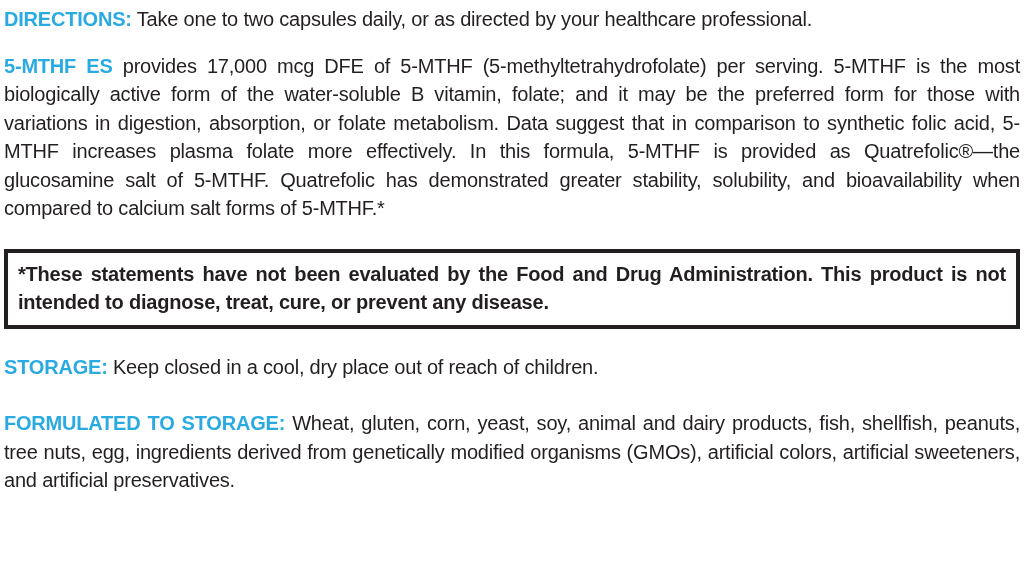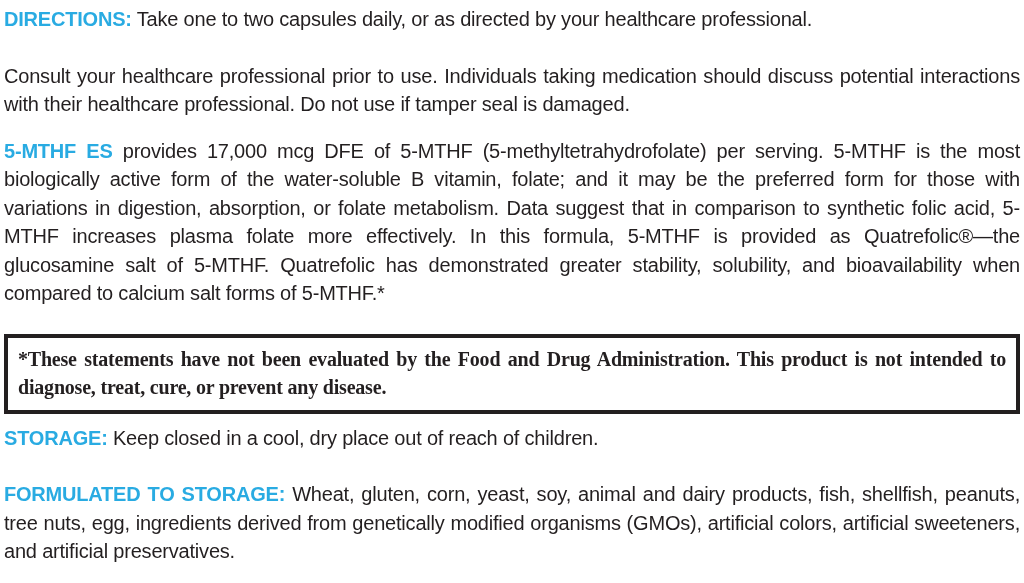--- a/index.html
+++ b/index.html
@@ -27,33 +27,31 @@
   }
   .p-directions { margin-top: 2px; }
   .p-consult    { margin-top: 28px; }
   .p-mthf       { margin-top: 18px; }
   .disclaimer-box {
     margin-top: 26px;
     border: 4px solid #231f20;
     padding: 7px 10px 8px 10px;
     font-weight: bold;
     text-align: justify;
-    font-family: Liberation Serif, serif;
   }
-  .p-storage    { margin-top: 10px; }
+  .p-storage    { margin-top: 24px; }
   .p-exclude    { margin-top: 28px; }
 </style>
 </head>
 <body>
 
 <div class="label-panel">
 
   <p class="p-directions"><span class="lead">DIRECTIONS:</span> <span>Take one to two capsules daily, or as directed by your healthcare professional.</span></p>
 
-  <p class="p-consult"><span>Consult your healthcare professional prior to use. Individuals taking medication should discuss potential interactions with their healthcare professional.  Do not use if tamper seal is damaged.</span></p>
 
   <p class="p-mthf"><span class="lead">5-MTHF ES</span> <span>provides 17,000 mcg DFE of 5-MTHF (5-methyltetrahydrofolate) per serving. 5-MTHF is the most biologically active form of the water-soluble B vitamin, folate; and it may be the preferred form for those with variations in digestion, absorption, or folate metabolism. Data suggest that in comparison to synthetic folic acid, 5-MTHF increases plasma folate more effectively. In this formula, 5-MTHF is provided as Quatrefolic®—the glucosamine salt of 5-MTHF. Quatrefolic has demonstrated greater stability, solubility, and bioavailability when compared to calcium salt forms of 5-MTHF.*</span></p>
 
   <div class="disclaimer-box">
     <p>*These statements have not been evaluated by the Food and Drug Administration. This product is not intended to diagnose, treat, cure, or prevent any disease.</p>
   </div>
 
   <p class="p-storage"><span class="lead">STORAGE:</span> <span>Keep closed in a cool, dry place out of reach of children.</span></p>
 
   <p class="p-exclude"><span class="lead">FORMULATED TO STORAGE:</span> <span>Wheat, gluten, corn, yeast, soy, animal and dairy products, fish, shellfish, peanuts, tree nuts, egg, ingredients derived from genetically modified organisms (GMOs), artificial colors, artificial sweeteners, and artificial preservatives.</span></p>

